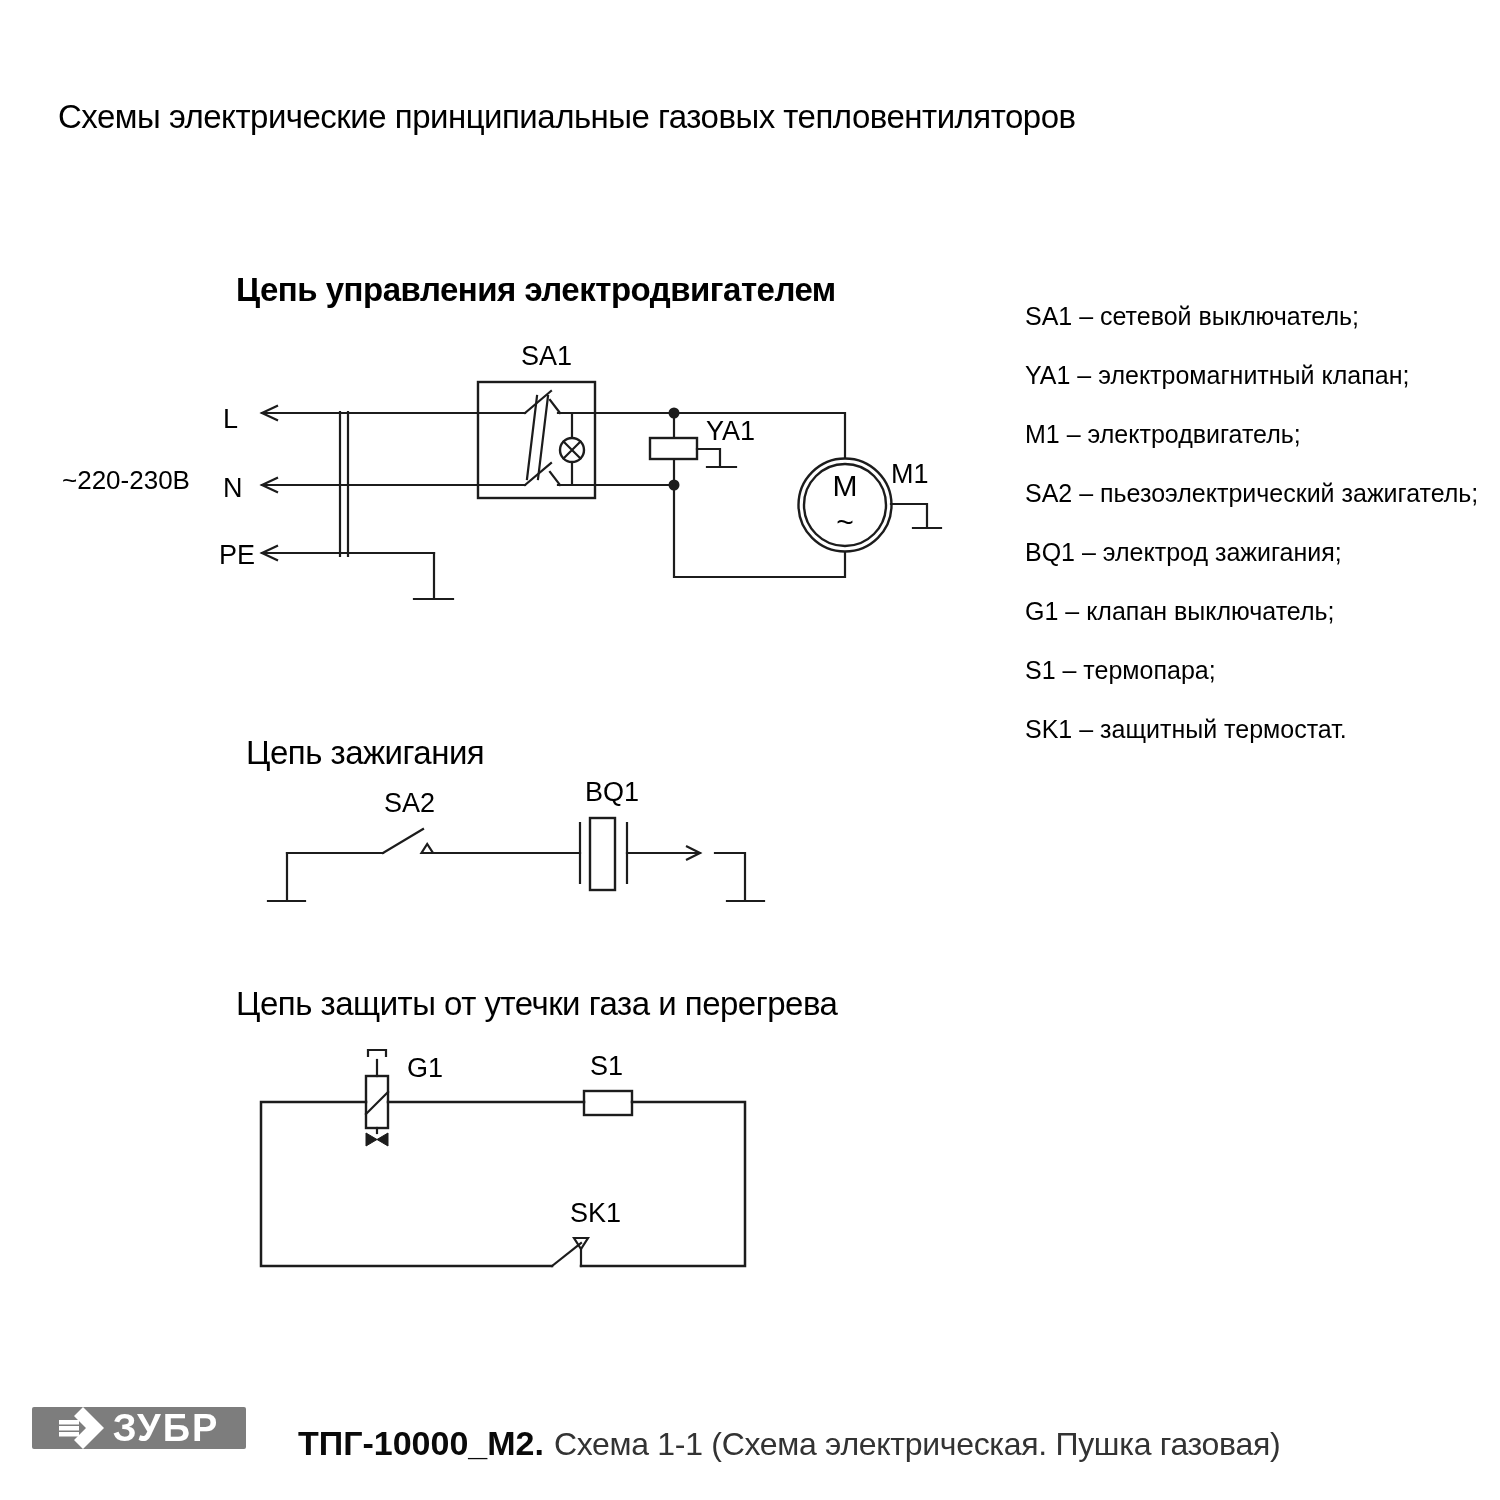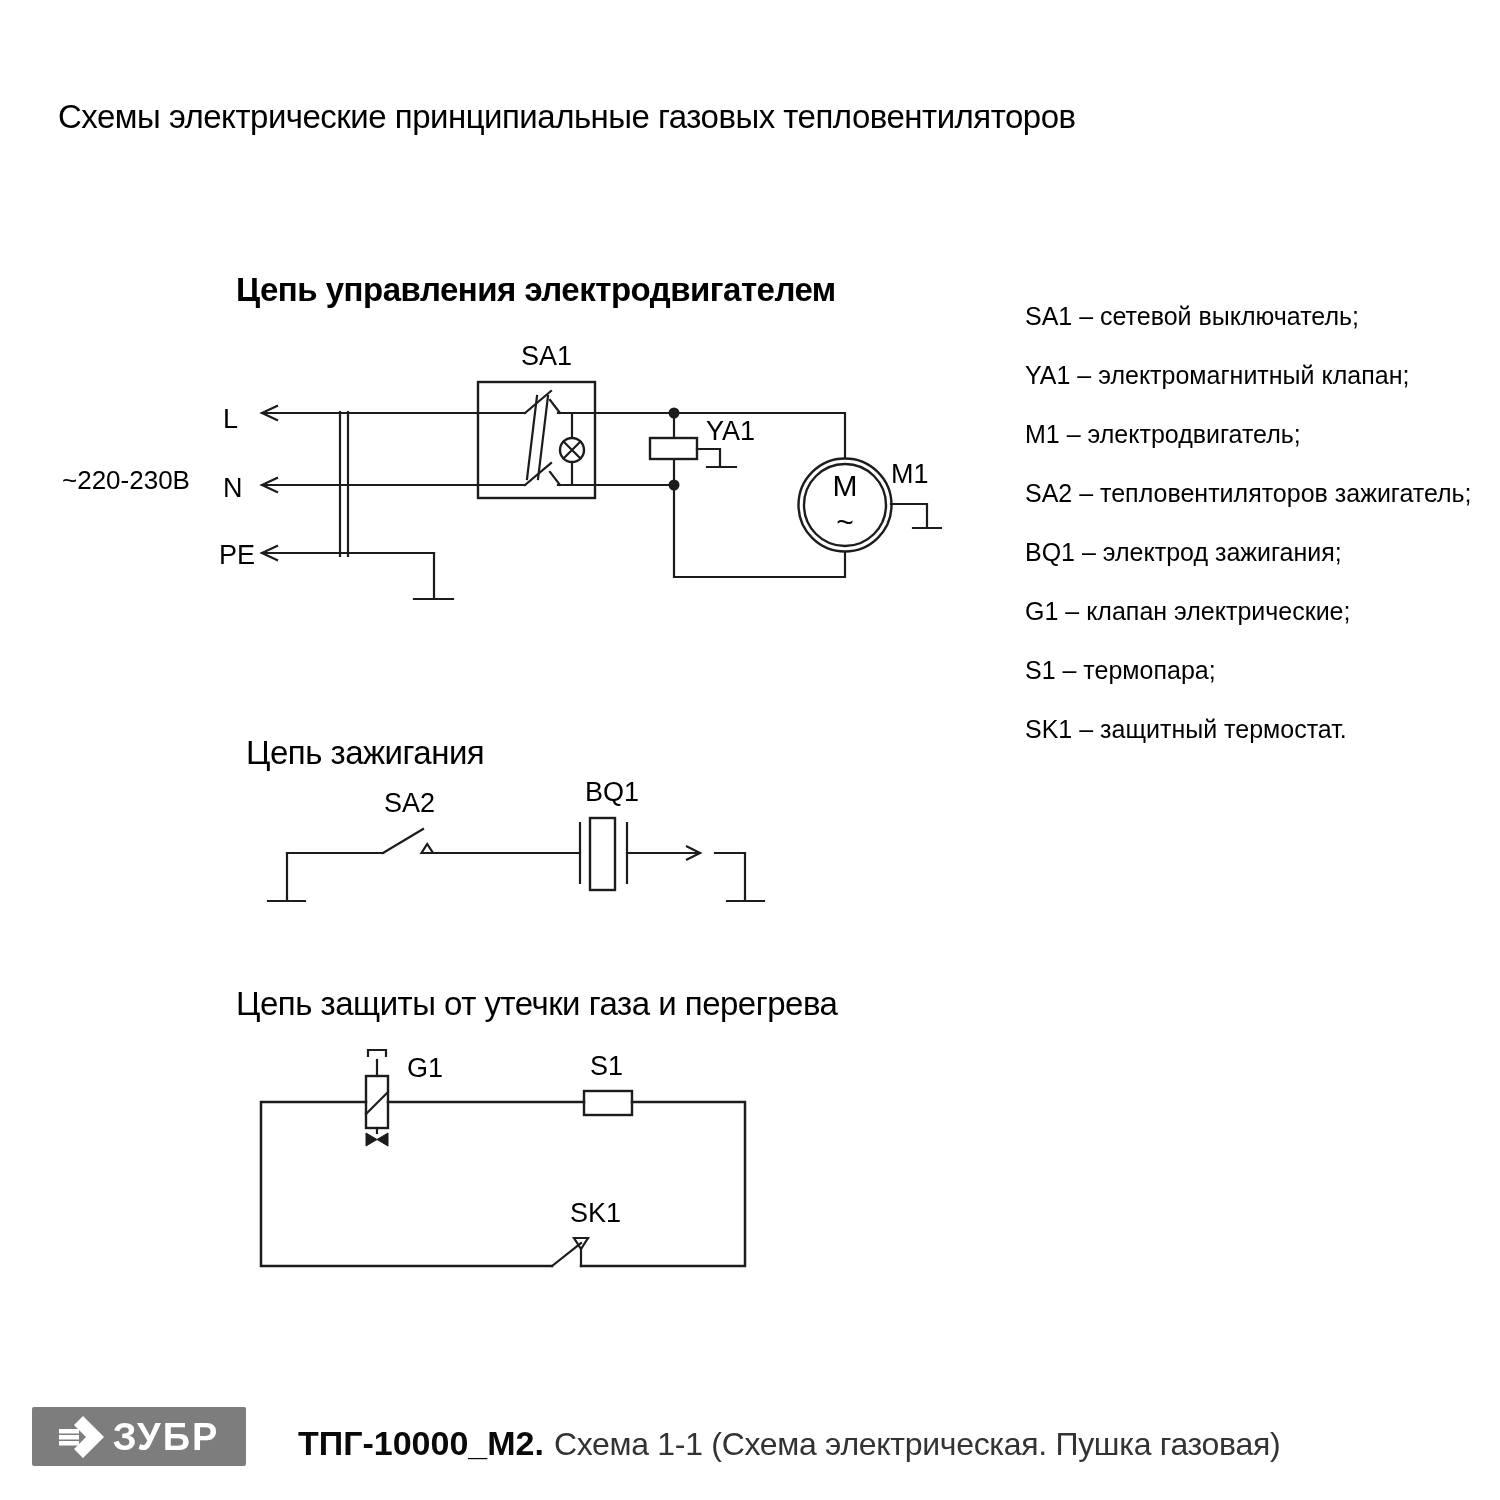--- a/index.html
+++ b/index.html
@@ -17,21 +17,21 @@
   .wire{stroke:#1c1c1c;stroke-width:2.2;fill:none;stroke-linecap:square;stroke-linejoin:miter;}
   .wire-thick{stroke:#1c1c1c;stroke-width:2.5;fill:none;stroke-linecap:square;}
   .boxline{stroke:#1c1c1c;stroke-width:2.4;fill:none;}
   .dot{fill:#1c1c1c;stroke:none;}
   .blackfill{fill:#1c1c1c;stroke:#1c1c1c;stroke-width:1;}
   .lbl{font-family:"Liberation Sans",sans-serif;font-size:27px;fill:#000;}
   .lbl-small{font-family:"Liberation Sans",sans-serif;font-size:26px;fill:#000;}
   .legend{left:1025px;top:304px;}
   .legend-item{font-size:25px;line-height:25px;color:#000;margin-bottom:34px;white-space:nowrap;}
   .brand-badge{
-    left:32px;top:1407px;width:214px;height:59px;background:#7d7d7d;border-radius:2px;
+    left:32px;top:1407px;width:214px;height:42px;background:#7d7d7d;border-radius:2px;
     display:flex;align-items:center;justify-content:center;gap:8px;
   }
   .brand-text{color:#ffffff;font-weight:bold;font-size:38px;letter-spacing:2px;line-height:1;}
   .footer-line{left:298px;top:1422px;white-space:nowrap;display:flex;align-items:baseline;gap:10px;line-height:42px;}
   .model{font-weight:bold;font-size:34px;color:#0a0a0a;}
   .caption{font-size:32px;color:#333333;letter-spacing:-0.3px;}
 </style>
 </head>
 <body>
 
@@ -138,23 +138,23 @@
     <text class="lbl" x="585" y="801">BQ1</text>
     <text class="lbl" x="407" y="1077">G1</text>
     <text class="lbl" x="590" y="1075">S1</text>
     <text class="lbl" x="570" y="1222">SK1</text>
   </svg>
 
   <div class="abs legend">
     <div class="legend-item">SA1 – сетевой выключатель;</div>
     <div class="legend-item">YA1 – электромагнитный клапан;</div>
     <div class="legend-item">M1 – электродвигатель;</div>
-    <div class="legend-item">SA2 – тепловентиляторов зажигатель;</div>
+    <div class="legend-item">SA2 – пьезоэлектрический зажигатель;</div>
     <div class="legend-item">BQ1 – электрод зажигания;</div>
-    <div class="legend-item">G1 – клапан электрические;</div>
+    <div class="legend-item">G1 – клапан выключатель;</div>
     <div class="legend-item">S1 – термопара;</div>
     <div class="legend-item">SK1 – защитный термостат.</div>
   </div>
 
   <div class="abs brand-badge">
     <svg width="46" height="42" viewBox="0 0 46 42">
       <rect x="0" y="13" width="20" height="4.5" fill="#ffffff"></rect>
       <rect x="0" y="19" width="20" height="4.5" fill="#ffffff"></rect>
       <rect x="0" y="25" width="20" height="4.5" fill="#ffffff"></rect>
       <polygon points="24,0 45,21 24,42 15,33 27,21 15,9" fill="#ffffff"></polygon>

